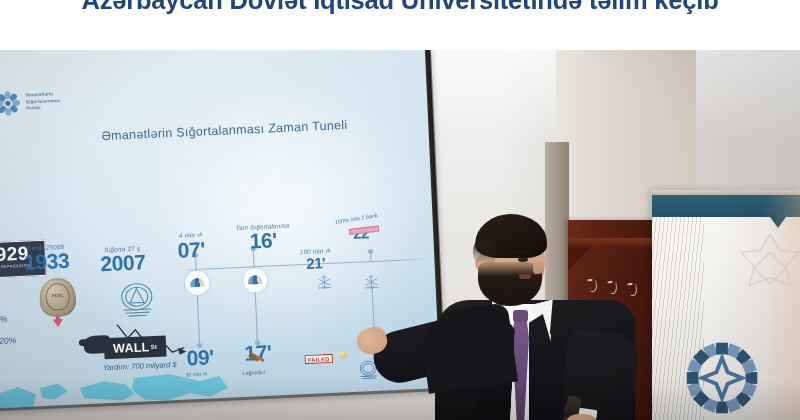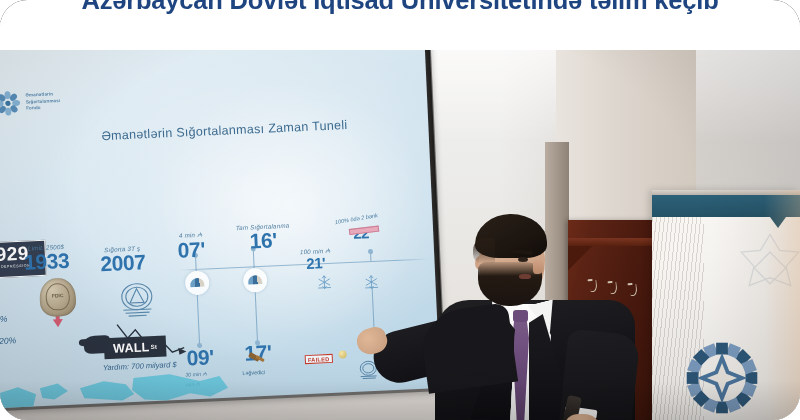--- a/index.html
+++ b/index.html
@@ -9,21 +9,20 @@
     overflow: hidden;
     background: #ffffff;
     font-family: "Liberation Sans", sans-serif;
   }
 
   #page {
     position: relative;
     width: 800px; height: 420px;
     background: #000000;
     overflow: hidden;
-    border-radius: 27px;
   }
 
   
   .headline-band {
     position: absolute;
     left: 0; top: 0; width: 800px; height: 50px;
     background: #ffffff;
     overflow: hidden;
     z-index: 40;
   }

